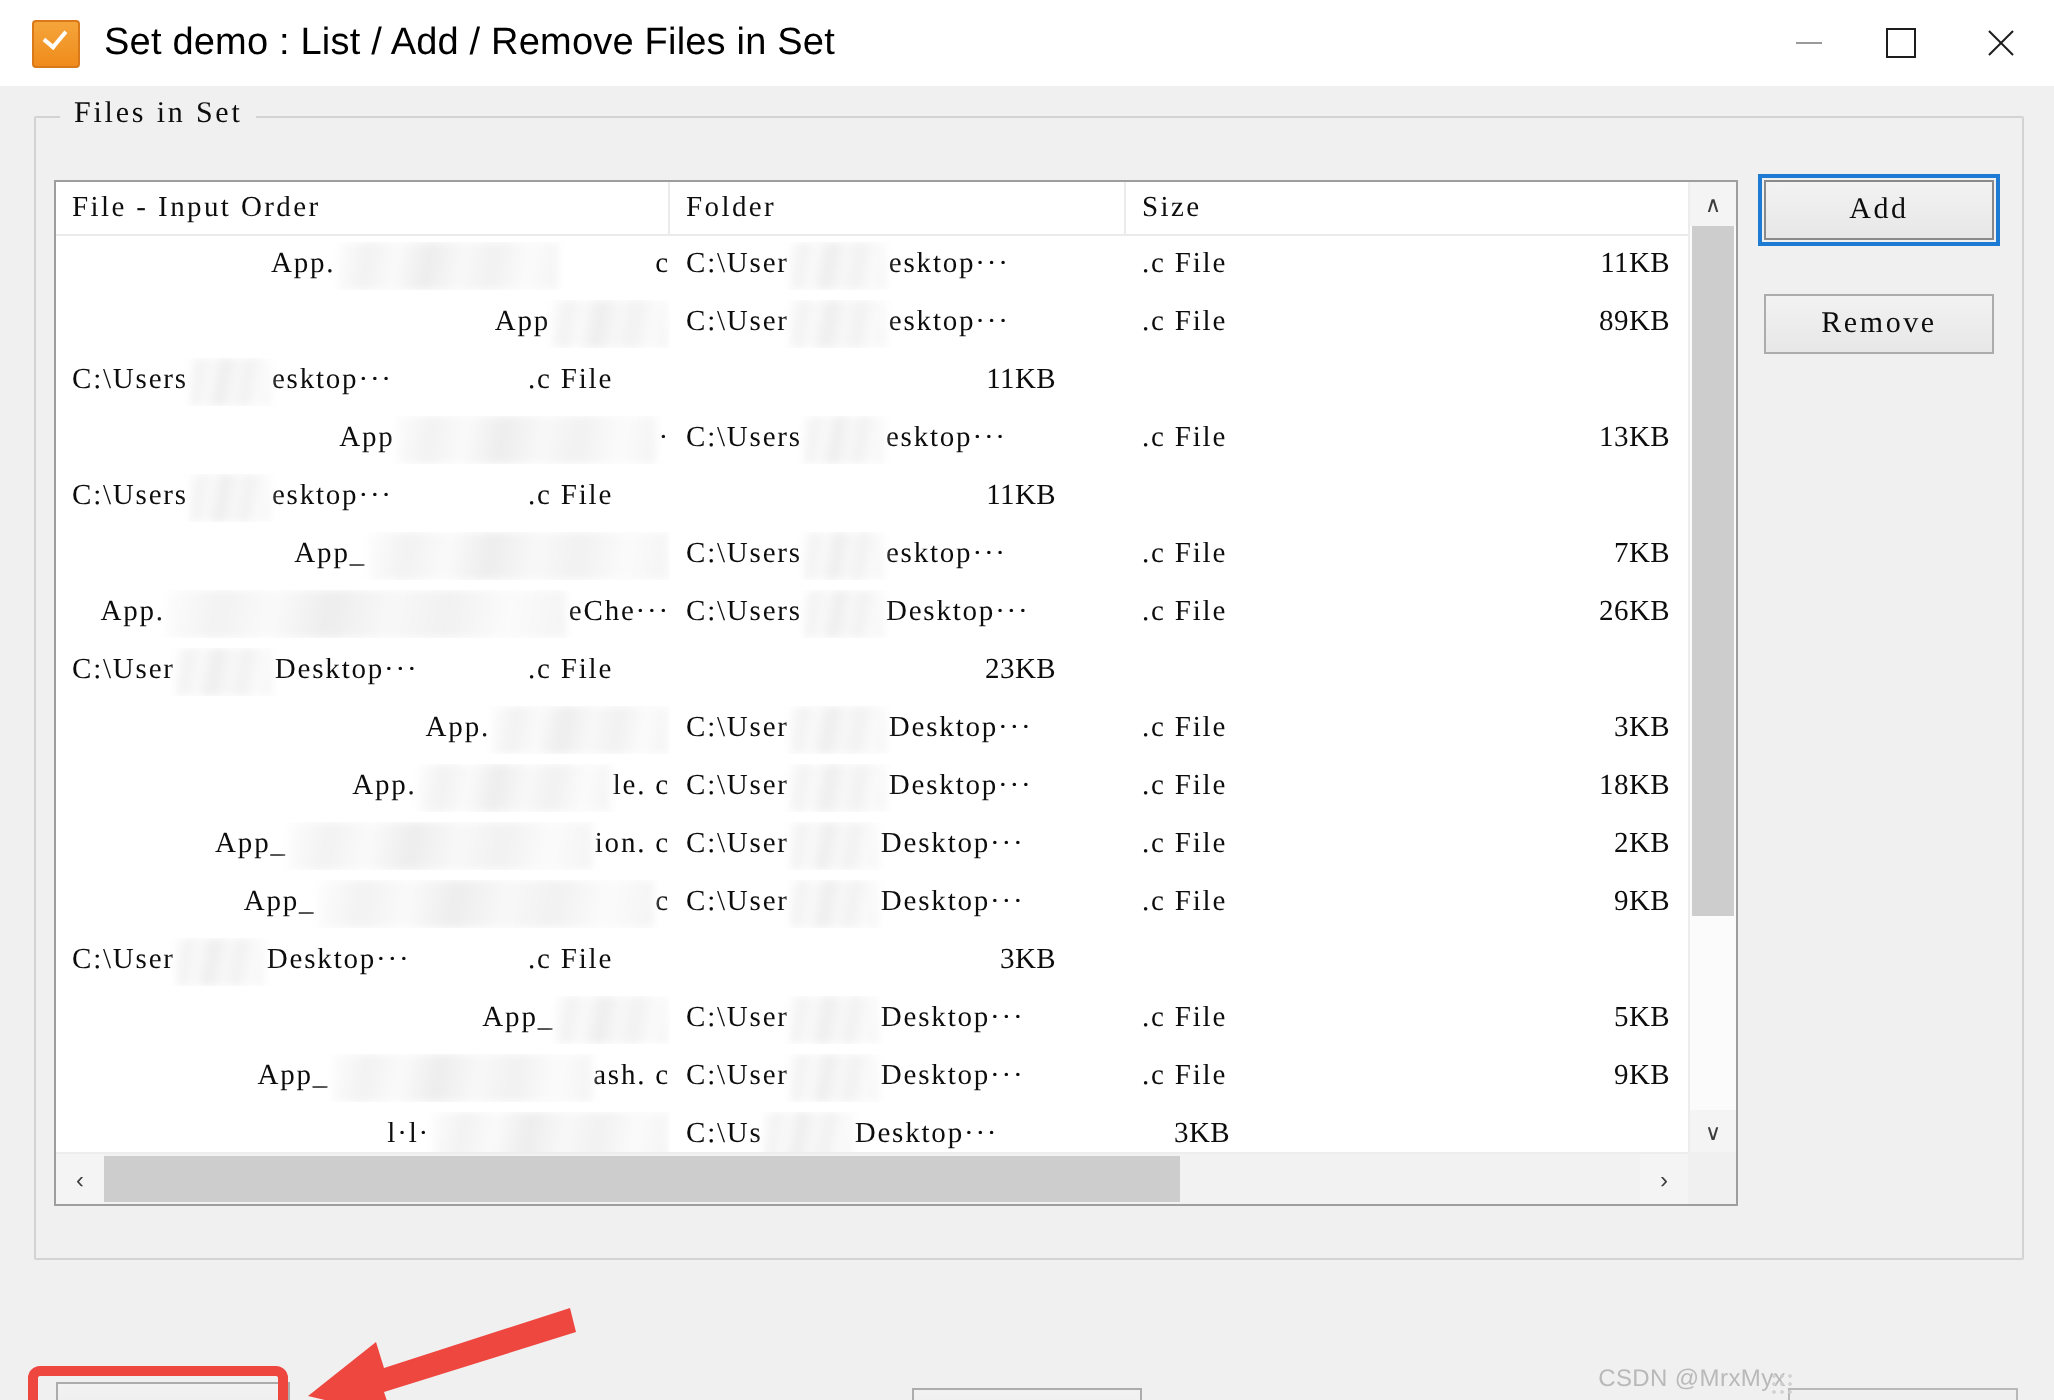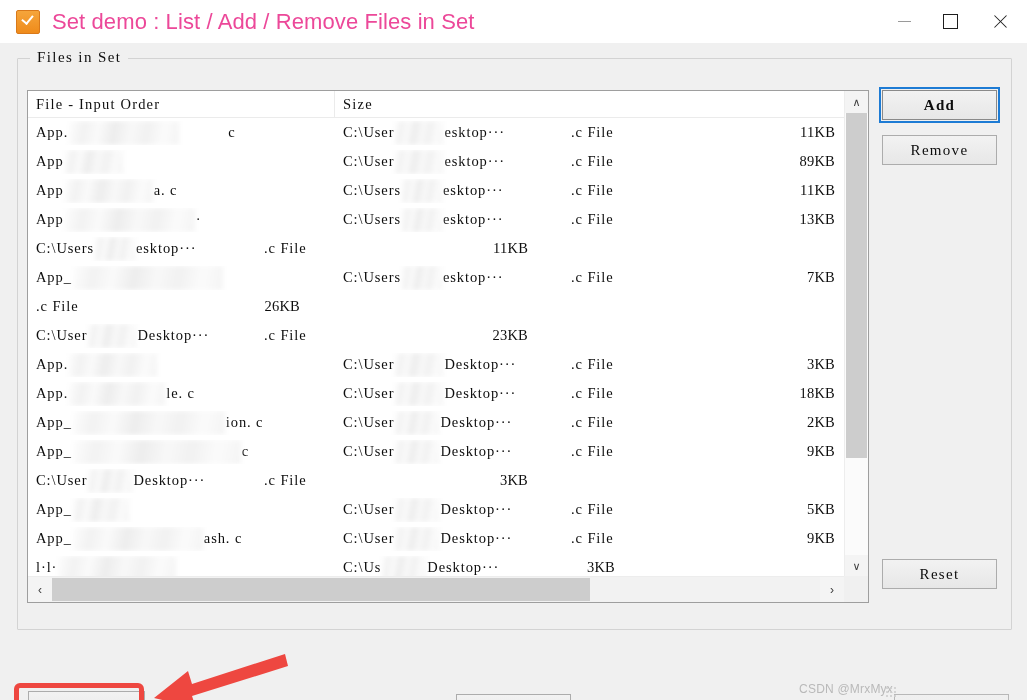--- a/index.html
+++ b/index.html
@@ -32,21 +32,21 @@
   }
   .title-icon::after {
     content: "";
     position: absolute; left: 5px; top: 4px;
     width: 9px; height: 5px;
     border-left: 2px solid #ffffff;
     border-bottom: 2px solid #ffffff;
     transform: rotate(-50deg);
   }
   .title-text {
-    font-size: 22px; color: #ec4899;
+    font-size: 19px; color: #000000;
     letter-spacing: .1px; white-space: nowrap;
   }
   .win-controls {
     position: absolute; right: 0; top: 0;
     height: 43px; display: flex; align-items: stretch;
   }
   .win-btn {
     width: 46px; height: 43px;
     display: flex; align-items: center; justify-content: center;
     color: #2b2b2b;
@@ -111,21 +111,21 @@
   }
   .hdr-cell {
     font-family: "Liberation Serif", serif;
     font-size: 14.5px; color: #0e0e0e;
     letter-spacing: 1.2px;
     display: flex; align-items: center;
     padding-left: 8px;
     box-sizing: border-box;
     border-right: 1px solid #ebebeb;
   }
-  .c-file   { width: 307px; }
+  .c-file   { width: 307px; text-align: right; }
   .c-folder { width: 228px; }
   .c-type   { width: 220px; }
   .c-size   { width: 61px; border-right: none; }
 
   .data-row {
     display: flex;
     height: 29px;
     align-items: center;
     font-family: "Liberation Serif", serif;
     font-size: 14.5px; color: #0d0d0d;
@@ -203,22 +203,22 @@
     letter-spacing: 1.3px;
     display: flex; align-items: center; justify-content: center;
     box-sizing: border-box;
     cursor: default;
   }
   .btn.focused {
     outline: 2px solid #1d7bd4;
     outline-offset: 1px;
     border-color: #8a8a8a;
   }
-  .btn-add    { position: absolute; left: 864px; top: 31px;  width: 115px; height: 30px; font-weight: bold; }
-  .btn-remove { position: absolute; left: 864px; top: 76px;  width: 115px; height: 30px; font-family: Liberation Serif, serif; }
+  .btn-add    { position: absolute; left: 864px; top: 31px;  width: 115px; height: 30px; }
+  .btn-remove { position: absolute; left: 864px; top: 88px;  width: 115px; height: 30px; font-family: Liberation Serif, serif; }
   .btn-reset  { position: absolute; left: 864px; top: 500px; width: 115px; height: 30px; }
 
   .btn-ok     { position: absolute; left: 28px;  top: 648px; width: 117px; height: 36px; }
   .btn-cancel { position: absolute; left: 456px; top: 651px; width: 115px; height: 32px; }
   .btn-help   { position: absolute; left: 894px; top: 651px; width: 115px; height: 32px;
                 background: linear-gradient(#f0f0f0, #e9e9e9); border-color: #b8b8b8; }
 
   .ok-highlight {
     position: absolute; left: 14px; top: 640px;
     width: 120px; height: 52px;
@@ -273,38 +273,38 @@
   <div class="dialog-body">
 
     <div class="groupbox">
       <div class="group-title">Files in Set</div>
 
       <div class="listwrap">
         <div class="list-inner">
 
           <div class="hdr-row">
             <div class="hdr-cell c-file">File - Input Order</div>
+            <div class="hdr-cell c-folder">Folder</div>
             <div class="hdr-cell c-size">Size</div>
           </div>
 
           <div id="rows-host">
               <div class="data-row">
                 <div class="cell c-file"><span class="frag">App.</span><span class="redact" style="width:110px"></span><span class="frag" style="width:48px"></span><span class="frag">c</span></div>
                 <div class="cell c-folder"><span class="frag">C:\User</span><span class="redact" style="width:48px"></span><span class="frag">esktop···</span></div>
                 <div class="cell c-type">.c File</div>
                 <div class="cell c-size size-cell">11KB</div>
               </div>
               <div class="data-row">
                 <div class="cell c-file"><span class="frag">App</span><span class="redact" style="width:58px"></span><span class="frag"></span></div>
                 <div class="cell c-folder"><span class="frag">C:\User</span><span class="redact" style="width:48px"></span><span class="frag">esktop···</span></div>
                 <div class="cell c-type">.c File</div>
                 <div class="cell c-size size-cell">89KB</div>
               </div>
               <div class="data-row">
-                <div class="cell c-file"><span class="frag">App</span><span class="redact" style="width:88px"></span><span class="frag">a. c</span></div>
                 <div class="cell c-folder"><span class="frag">C:\Users</span><span class="redact" style="width:40px"></span><span class="frag">esktop···</span></div>
                 <div class="cell c-type">.c File</div>
                 <div class="cell c-size size-cell">11KB</div>
               </div>
               <div class="data-row">
                 <div class="cell c-file"><span class="frag">App</span><span class="redact" style="width:130px"></span><span class="frag">·</span></div>
                 <div class="cell c-folder"><span class="frag">C:\Users</span><span class="redact" style="width:40px"></span><span class="frag">esktop···</span></div>
                 <div class="cell c-type">.c File</div>
                 <div class="cell c-size size-cell">13KB</div>
               </div>
@@ -313,20 +313,22 @@
                 <div class="cell c-type">.c File</div>
                 <div class="cell c-size size-cell">11KB</div>
               </div>
               <div class="data-row">
                 <div class="cell c-file"><span class="frag">App_</span><span class="redact" style="width:150px"></span><span class="frag"></span></div>
                 <div class="cell c-folder"><span class="frag">C:\Users</span><span class="redact" style="width:40px"></span><span class="frag">esktop···</span></div>
                 <div class="cell c-type">.c File</div>
                 <div class="cell c-size size-cell">7KB</div>
               </div>
               <div class="data-row">
+                <div class="cell c-file"><span class="frag">App.</span><span class="redact" style="width:200px"></span><span class="frag">eChe···</span></div>
+                <div class="cell c-folder"><span class="frag">C:\Users</span><span class="redact" style="width:40px"></span><span class="frag">Desktop···</span></div>
                 <div class="cell c-type">.c File</div>
                 <div class="cell c-size size-cell">26KB</div>
               </div>
               <div class="data-row">
                 <div class="cell c-folder"><span class="frag">C:\User</span><span class="redact" style="width:48px"></span><span class="frag">Desktop···</span></div>
                 <div class="cell c-type">.c File</div>
                 <div class="cell c-size size-cell">23KB</div>
               </div>
               <div class="data-row">
                 <div class="cell c-file"><span class="frag">App.</span><span class="redact" style="width:88px"></span><span class="frag"></span></div>
@@ -390,21 +392,20 @@
           <div class="hs-track">
             <div class="hs-thumb"></div>
           </div>
           <div class="hs-btn right">›</div>
         </div>
         <div class="corner-box"></div>
       </div>
 
       <div class="btn btn-add focused">Add</div>
       <div class="btn btn-remove">Remove</div>
-      <div class="btn btn-reset">Reset</div>
     </div>
 
     <div class="btn btn-ok">OK</div>
     <div class="btn btn-cancel">Cancel</div>
     <div class="btn btn-help">Help</div>
 
     <div class="ok-highlight"></div>
     <svg class="arrow-annotation" viewBox="0 0 150 65">
       <path d="M137 6 L44 36 L40 23 L6 50 L48 60 L44 48 L140 18 Z" fill="#ee4740"></path>
     </svg>

